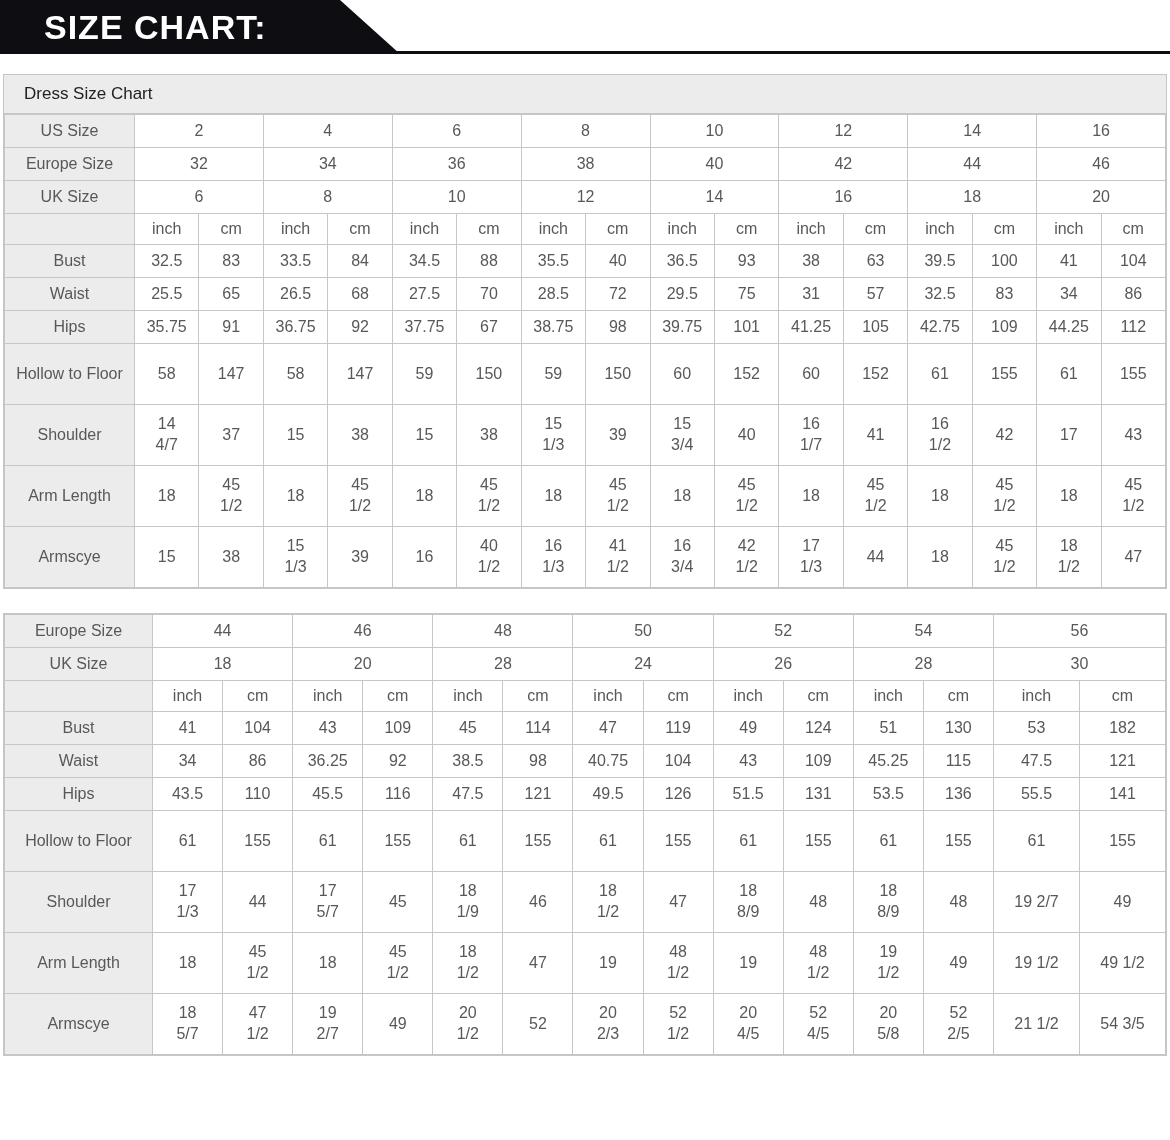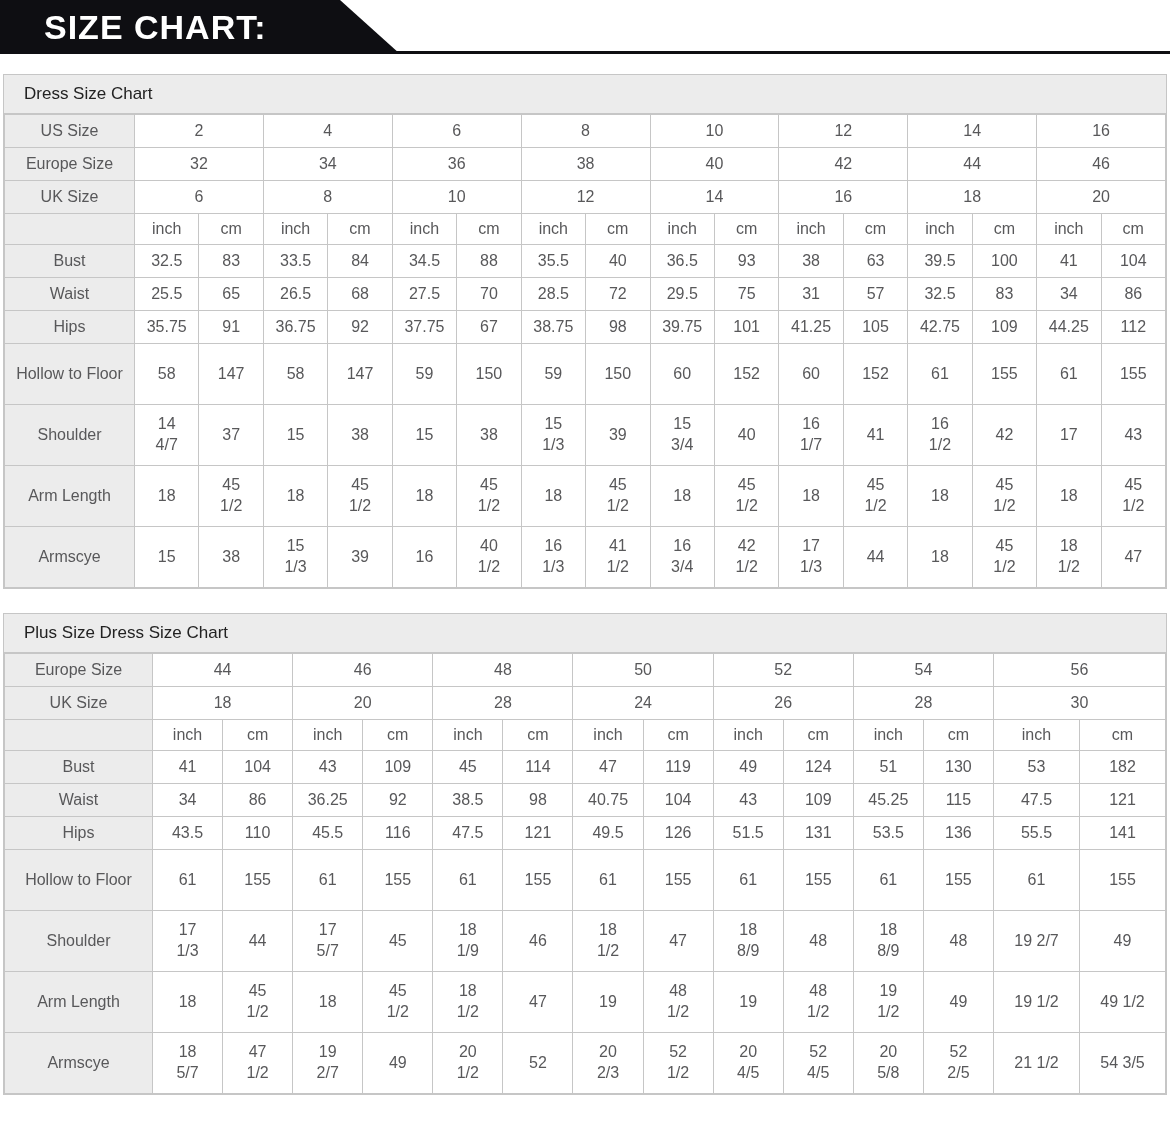--- a/index.html
+++ b/index.html
@@ -278,21 +278,20 @@
 1/2</td>
             <td>18
 1/2</td>
             <td>47</td>
           </tr>
         </tbody>
     </table>
   </section>
 
   <section class="table-section">
-    <div class="table-title">Plus Size Dress Size Chart</div>
     <table class="size-table">
       <colgroup>
         <col class="col-label-plus">
         <col span="12">
         <col span="2" class="col-wide">
       </colgroup>
       <tbody>
           <tr class="row-sizes">
             <td class="label-cell">Europe Size</td>
             <td colspan="2">44</td>

